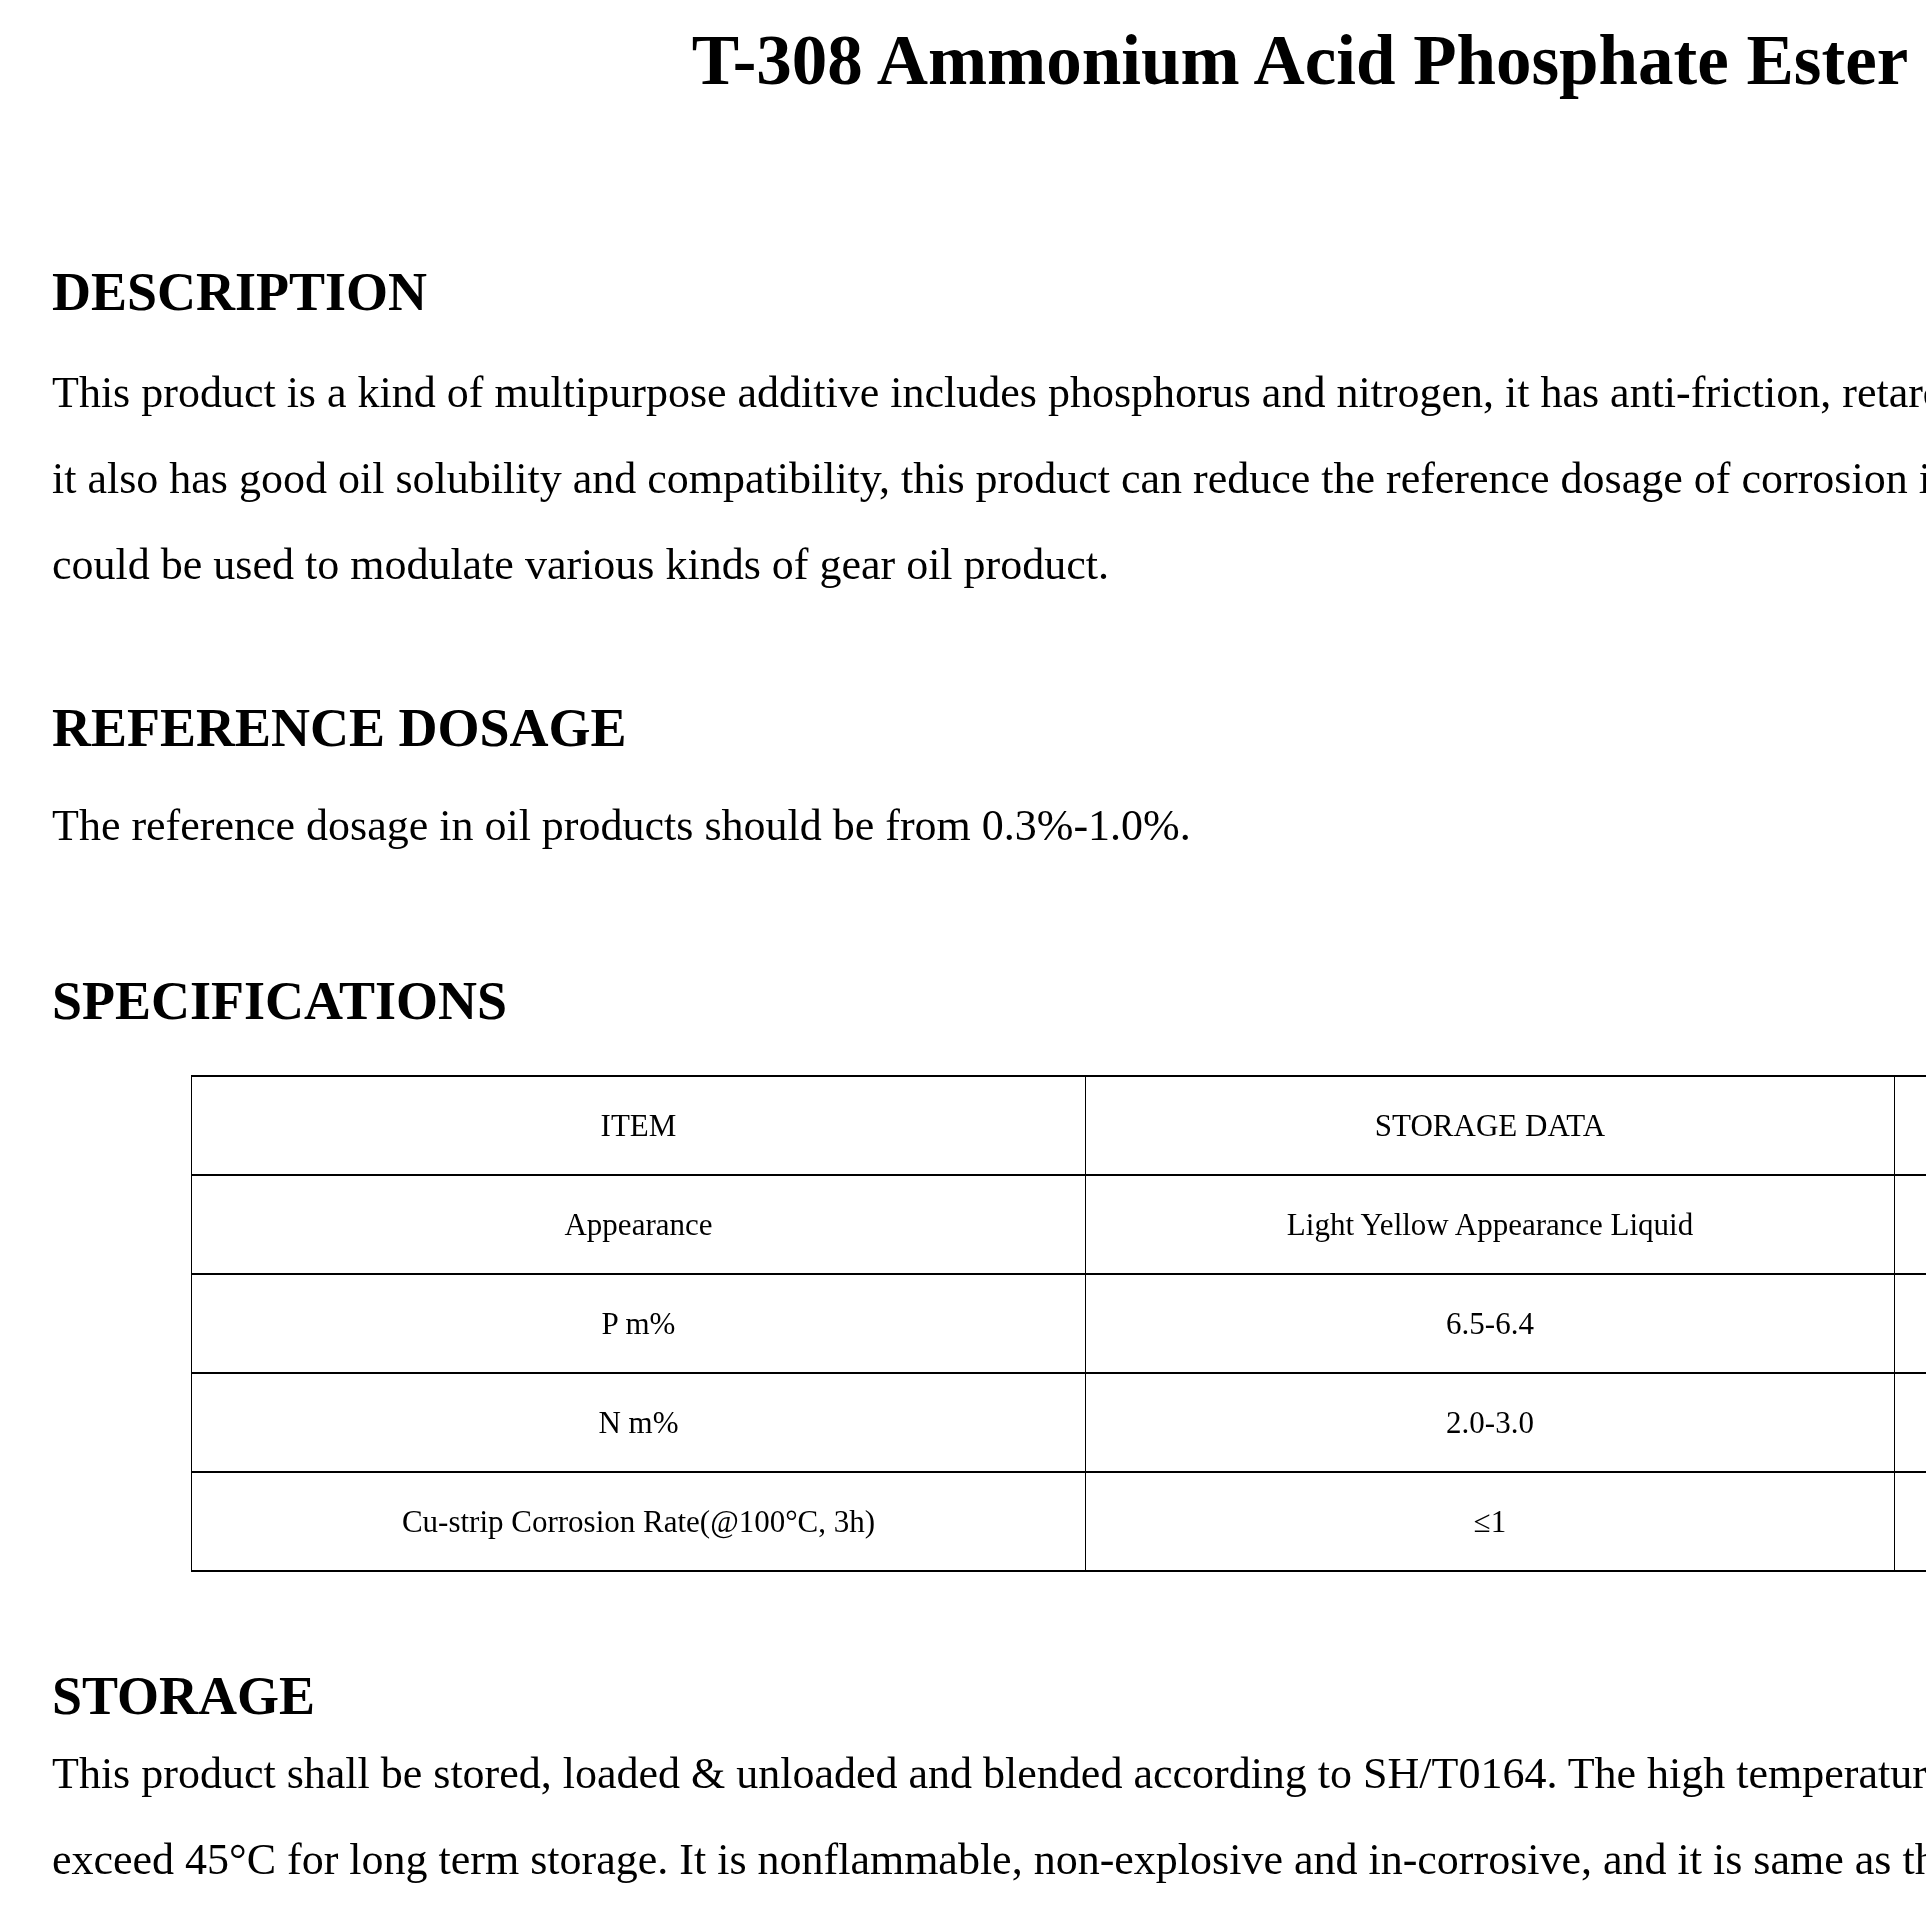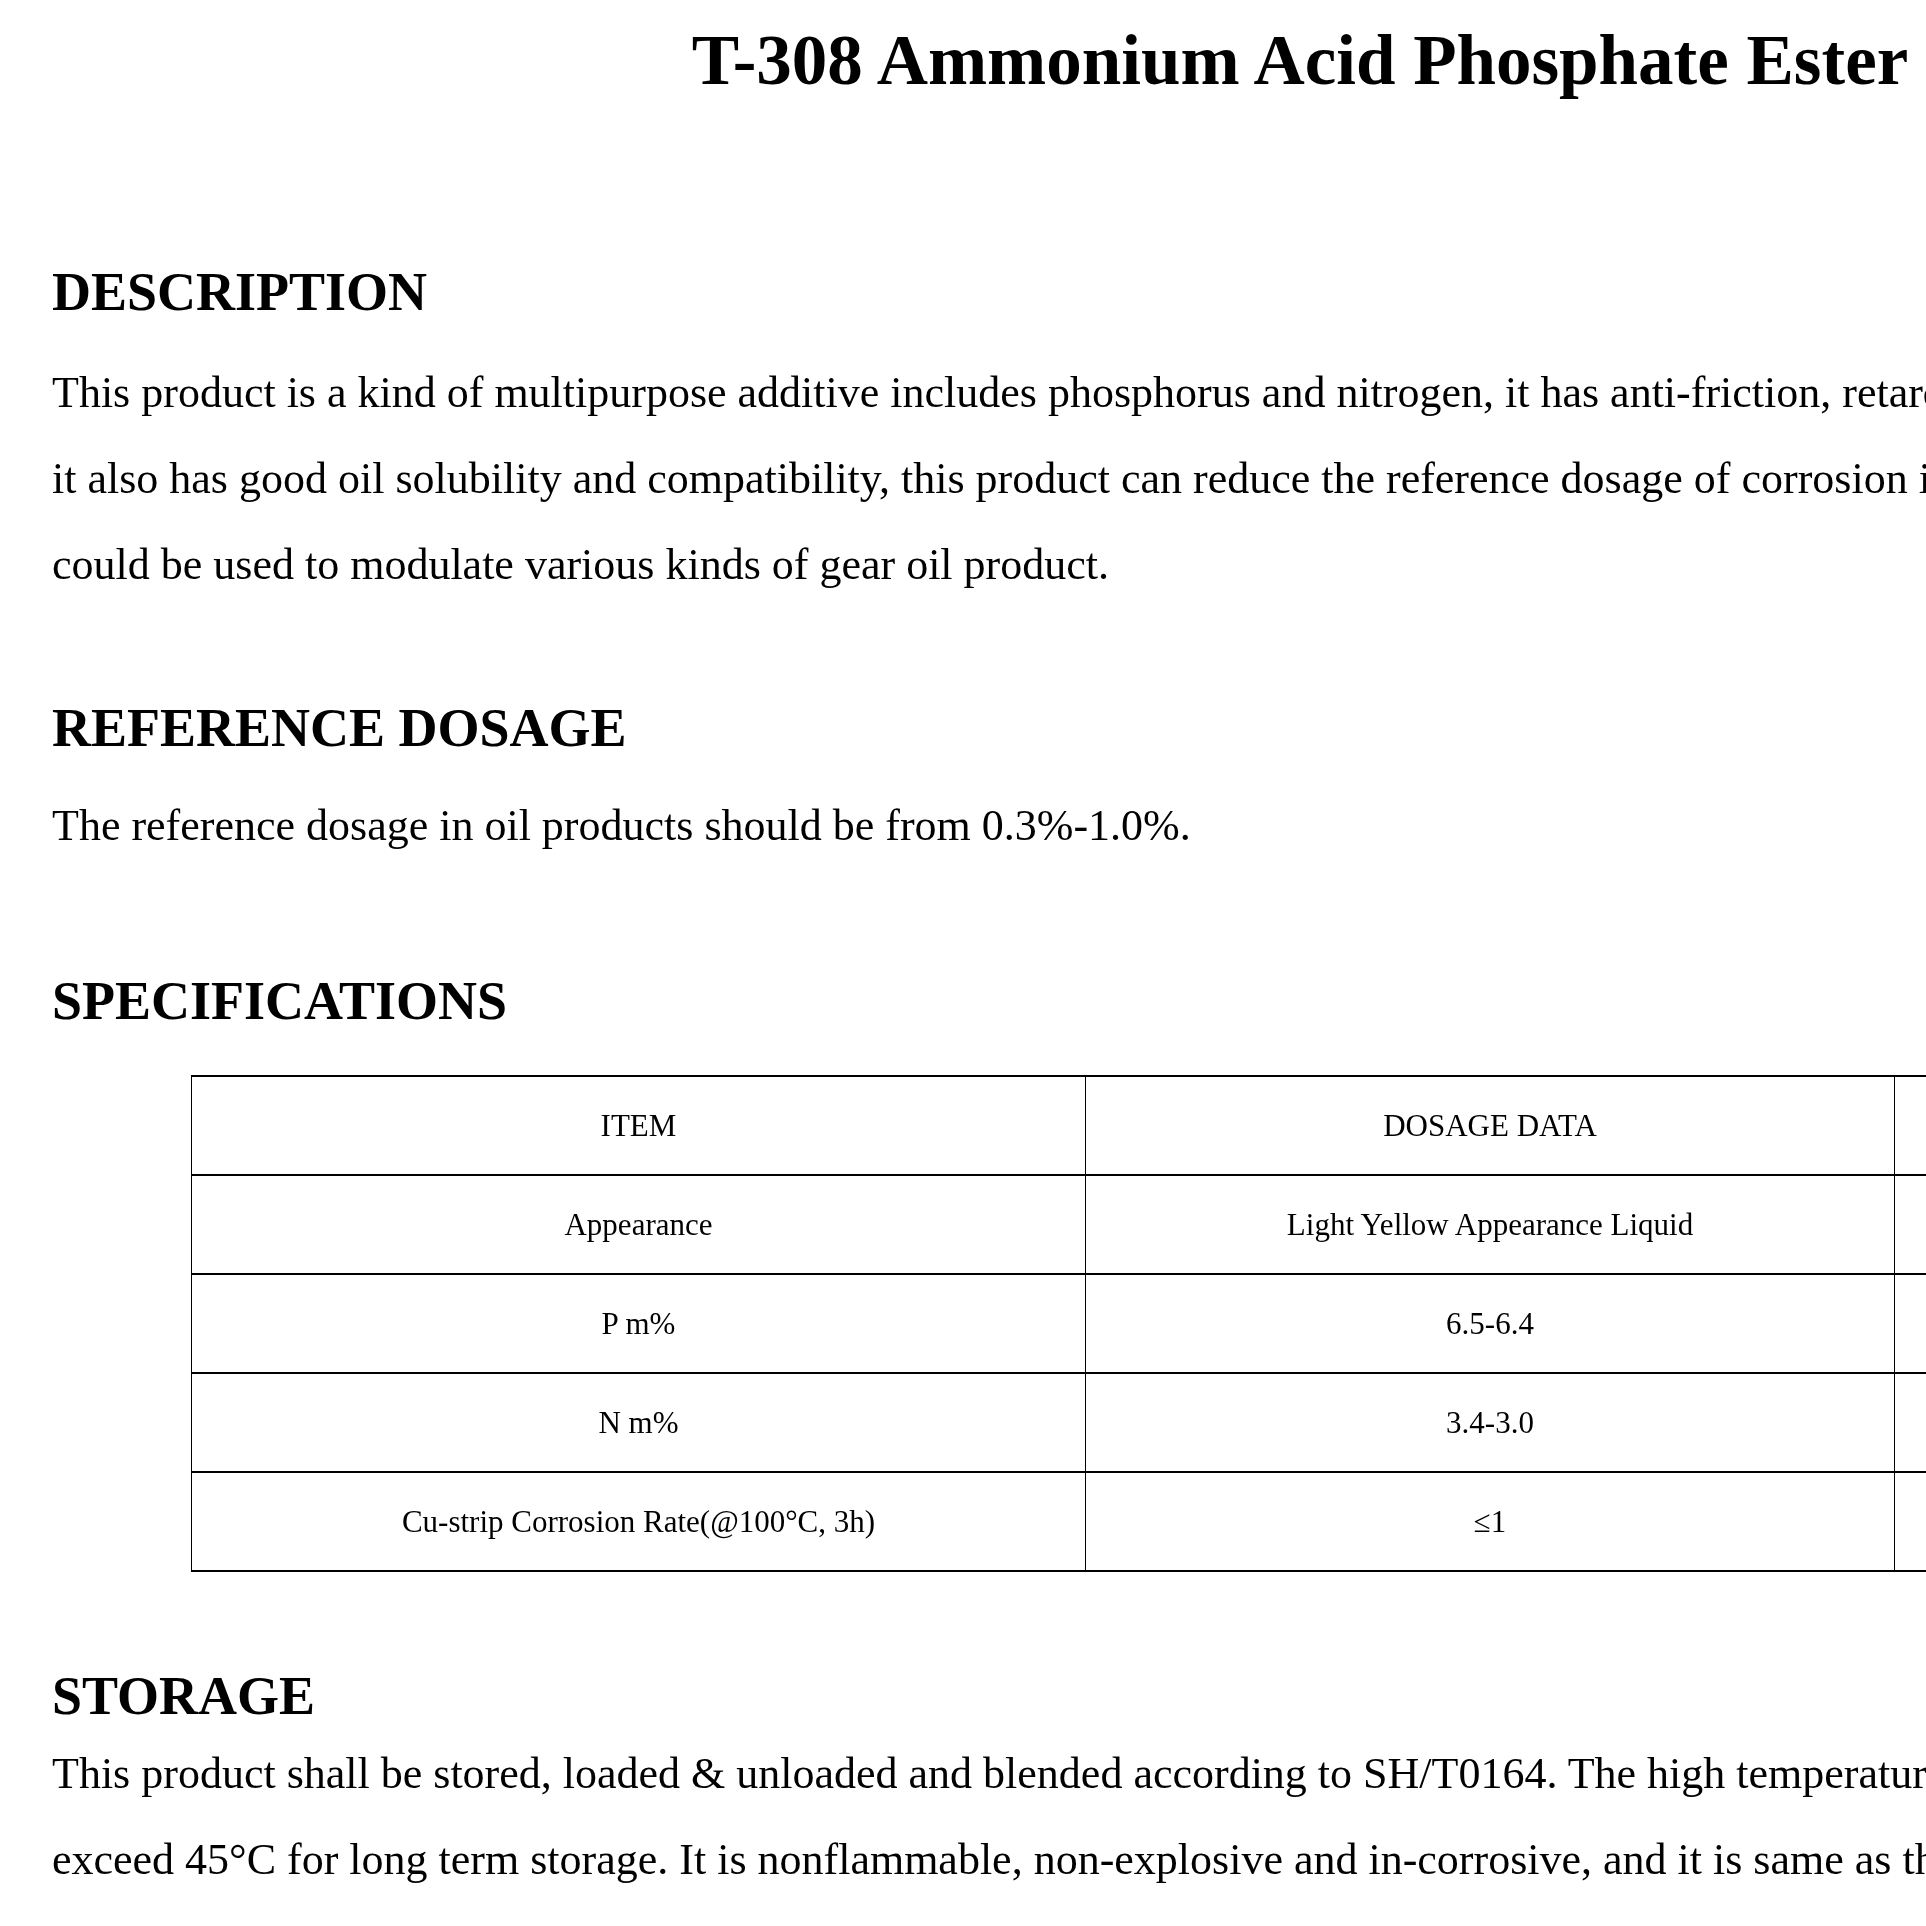--- a/index.html
+++ b/index.html
@@ -93,36 +93,36 @@
 
   <table class="spec-table">
     <colgroup>
         <col class="c1">
         <col class="c2">
         <col class="c3">
       </colgroup>
     <tbody>
       <tr>
         <th>ITEM</th>
-        <th>DOSAGE DATA</th>
+        <th>STORAGE DATA</th>
         <th>TEST METHOD</th>
       </tr>
       <tr>
         <td>Appearance</td>
         <td>Light Yellow Appearance Liquid</td>
         <td>Visual</td>
       </tr>
       <tr>
         <td>P  m%</td>
         <td>6.5-6.4</td>
         <td>SH/T0296</td>
       </tr>
       <tr>
         <td>N  m%</td>
-        <td>3.4-3.0</td>
+        <td>2.0-3.0</td>
         <td>SH/T0224</td>
       </tr>
       <tr>
         <td>Cu-strip Corrosion Rate(@100°C, 3h)</td>
         <td>≤1</td>
         <td>GB/T5096</td>
       </tr>
     </tbody>
   </table>
 

